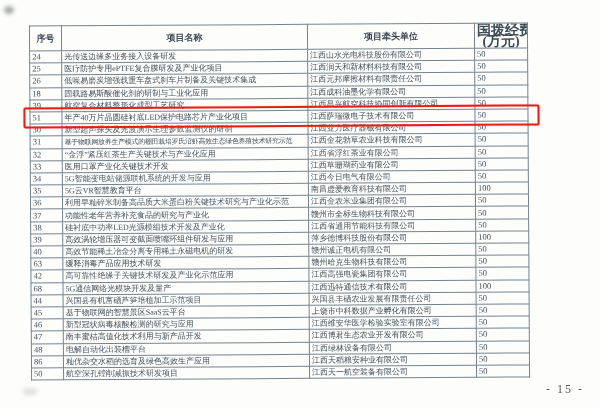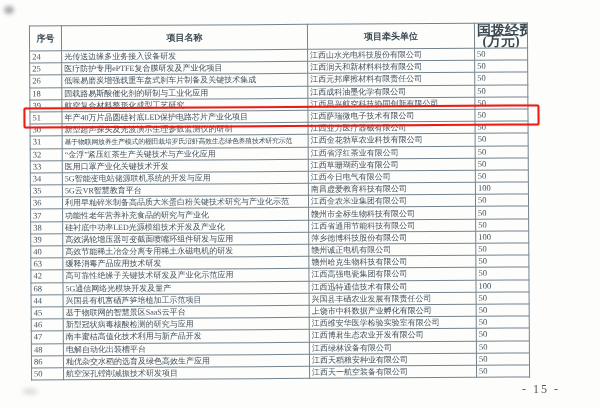--- a/index.html
+++ b/index.html
@@ -39,21 +39,21 @@
   td.name,td.org{text-align:left;}
   td.name.tight{font-size:6.9px;letter-spacing:-0.2px;}
   tbody tr:nth-child(odd) td{color:#46545e;}
   tbody tr:nth-child(even) td{color:#3e4c56;}
 
   .red-box{
     position:absolute;border:2.5px solid #ea1d15;border-radius:2px;
     pointer-events:none;box-shadow:0 0 1px rgba(234,29,21,.6);
   }
   .page-number{
-    position:absolute;right:40px;top:382px;font-size:12px;color:#585858;
+    position:absolute;right:16px;top:382px;font-size:12px;color:#585858;
     letter-spacing:2px;
   }
 </style>
 </head>
 <body>
 
 <div id="smudge-tl" class="scan-artifact"></div>
 <div id="smudge-bl" class="scan-artifact"></div>
 
 <div class="table-wrap">

